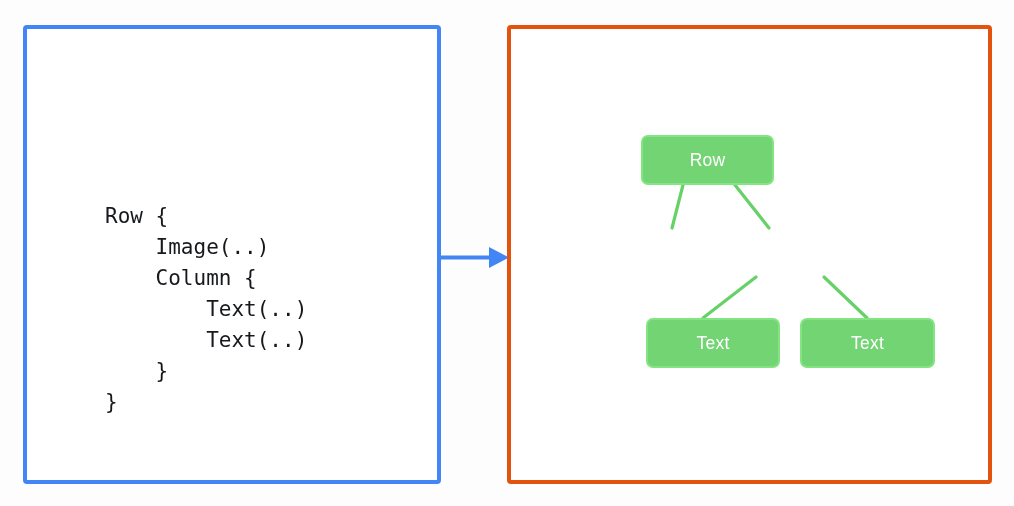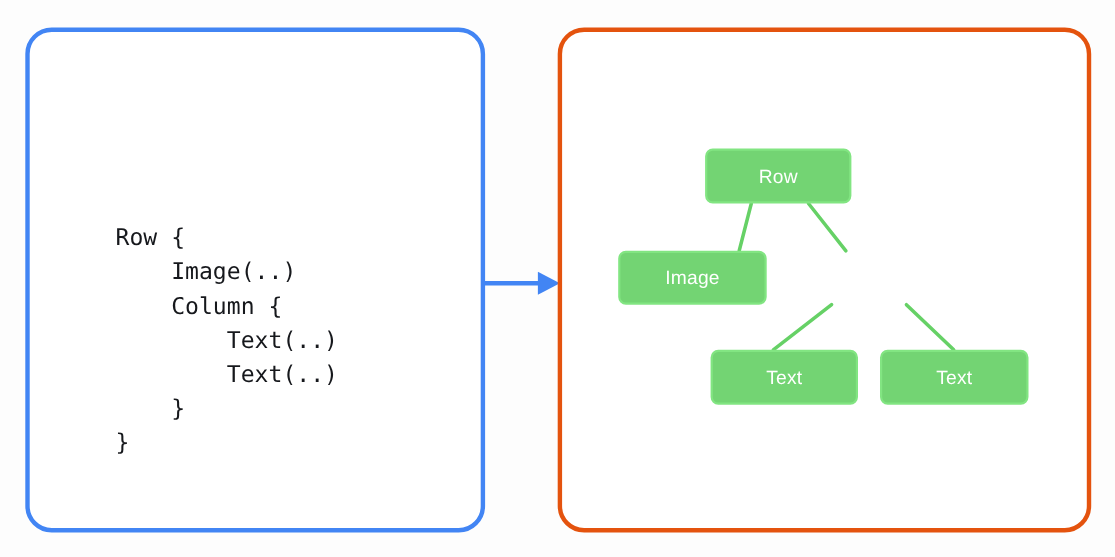--- a/index.html
+++ b/index.html
@@ -17,21 +17,21 @@
     position: relative;
     width: 1014px;
     height: 506px;
   }
 
   
   .panel {
     position: absolute;
     box-sizing: border-box;
     background: #ffffff;
-    border-radius: 24px;
+    border-radius: 4px;
   }
   #code-panel {
     left: 23px;
     top: 25px;
     width: 418px;
     height: 459px;
     border: 4px solid #4285f4;
   }
   #tree-panel {
     left: 507px;
@@ -119,23 +119,20 @@
       <line x1="176" y1="160" x2="165" y2="203"></line>
       <line x1="228" y1="160" x2="262" y2="203"></line>
       <line x1="249" y1="252" x2="196" y2="293"></line>
       <line x1="317" y1="252" x2="360" y2="293"></line>
     </g>
   </svg>
 
   <div id="node-row" class="tree-node">
     <span>Row</span>
   </div>
-  <div id="node-image" class="tree-node">
-    <span>Image</span>
-  </div>
   <div id="node-text-1" class="tree-node">
     <span>Text</span>
   </div>
   <div id="node-text-2" class="tree-node">
     <span>Text</span>
   </div>
 
 </div>
 
 </body></html>

